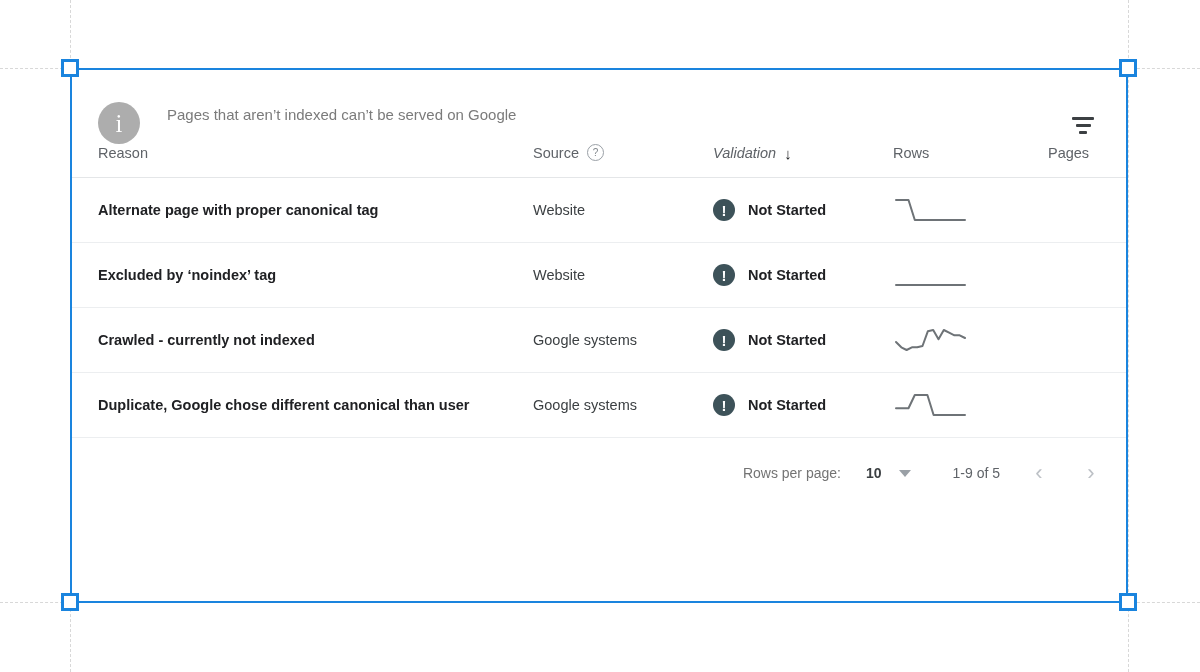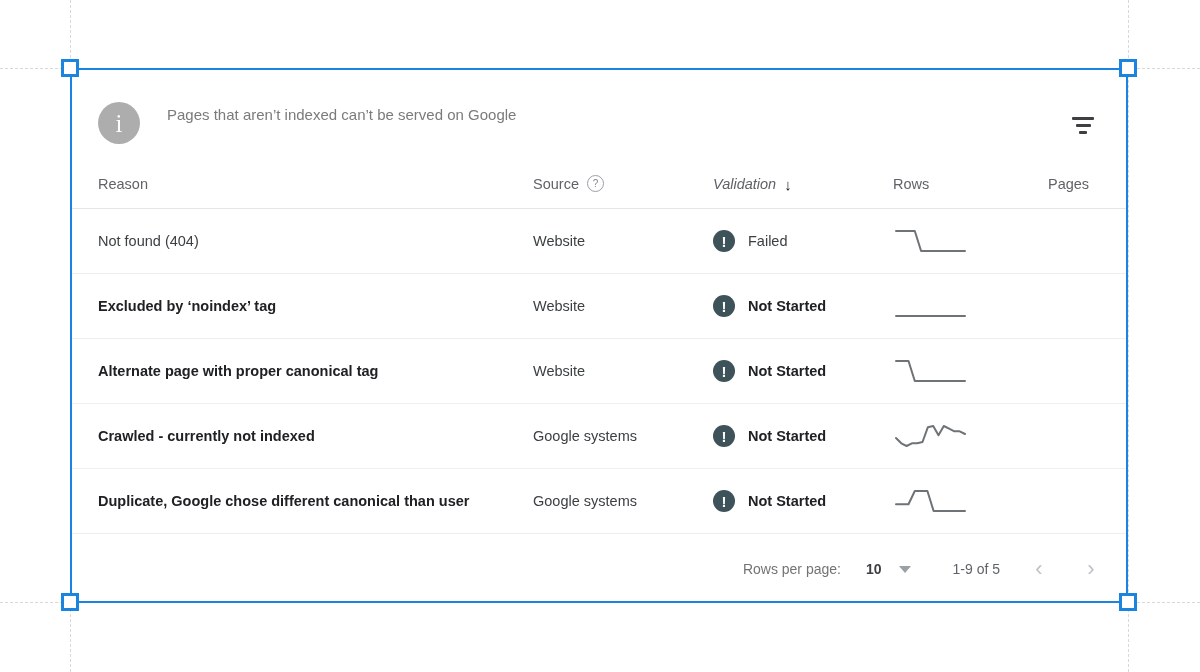--- a/index.html
+++ b/index.html
@@ -55,21 +55,21 @@
     flex:0 0 auto;width:34px;height:34px;margin-top:10px;
     display:flex;flex-direction:column;align-items:center;justify-content:center;
     cursor:pointer;
   }
   .filter-btn span{display:block;background:#3c4043;border-radius:1px;margin:2px 0;}
   .fb1{width:22px;height:3px;}
   .fb2{width:15px;height:3px;}
   .fb3{width:8px;height:3px;}
 
   
-  table#reasons-table{width:100%;border-collapse:collapse;margin-top:31px;table-layout:fixed;}
+  table#reasons-table{width:100%;border-collapse:collapse;table-layout:fixed;}
   #reasons-table th{
     font-weight:400;font-size:14.5px;color:#5f6368;
     text-align:left;padding:0 0 16px 0;vertical-align:bottom;
     border-bottom:1px solid #e4e6e8;
   }
   #reasons-table td{
     font-size:14.5px;color:#202124;
     padding:19px 0;border-bottom:1px solid #eceef0;vertical-align:middle;
   }
   .col-reason{width:435px;padding-left:28px !important;}
@@ -179,64 +179,48 @@
         </th>
         <th class="col-pages">
           <span class="th-inner">
             <span>Pages</span>
           </span>
         </th>
       </tr>
     </thead>
     <tbody id="table-body">
         <tr>
-          <td class="col-reason"><span class="reason-cell visited">Not found (404)</span></td>
+          <td class="col-reason"><span class="reason-cell">Alternate page with proper canonical tag</span></td>
           <td class="col-source"><span class="source-cell">Website</span></td>
           <td class="col-valid">
             <span class="valid-wrap">
               <span class="status-dot" style="background:#3d5259">
                 <span class="bang">!</span>
               </span>
-              <span class="valid-label visited">Failed</span>
-            </span>
-          </td>
-          <td class="col-trend"><span><svg class="spark" width="75" height="26" viewBox="0 0 75 26">
-                <polyline points="3.0,3.0 9.3,3.0 15.5,3.0 21.8,3.0 28.1,23.0 34.4,23.0 40.6,23.0 46.9,23.0 53.2,23.0 59.5,23.0 65.7,23.0 72.0,23.0" fill="none" stroke="#6e7377" stroke-width="2" stroke-linejoin="round" stroke-linecap="round"></polyline>
+              <span class="valid-label">Not Started</span>
+            </span>
+          </td>
+          <td class="col-trend"><span><svg class="spark" width="75" height="26" viewBox="0 0 75 26">
+                <polyline points="3.0,3.0 9.3,3.0 15.5,3.0 21.8,23.0 28.1,23.0 34.4,23.0 40.6,23.0 46.9,23.0 53.2,23.0 59.5,23.0 65.7,23.0 72.0,23.0" fill="none" stroke="#6e7377" stroke-width="2" stroke-linejoin="round" stroke-linecap="round"></polyline>
               </svg></span></td>
           <td class="col-pages"></td>
         </tr>
         <tr>
           <td class="col-reason"><span class="reason-cell">Excluded by ‘noindex’ tag</span></td>
           <td class="col-source"><span class="source-cell">Website</span></td>
           <td class="col-valid">
             <span class="valid-wrap">
               <span class="status-dot" style="background:#3d5259">
                 <span class="bang">!</span>
               </span>
               <span class="valid-label">Not Started</span>
             </span>
           </td>
           <td class="col-trend"><span><svg class="spark" width="75" height="26" viewBox="0 0 75 26">
                 <polyline points="3.0,23.0 9.3,23.0 15.5,23.0 21.8,23.0 28.1,23.0 34.4,23.0 40.6,23.0 46.9,23.0 53.2,23.0 59.5,23.0 65.7,23.0 72.0,23.0" fill="none" stroke="#6e7377" stroke-width="2" stroke-linejoin="round" stroke-linecap="round"></polyline>
-              </svg></span></td>
-          <td class="col-pages"></td>
-        </tr>
-        <tr>
-          <td class="col-reason"><span class="reason-cell">Alternate page with proper canonical tag</span></td>
-          <td class="col-source"><span class="source-cell">Website</span></td>
-          <td class="col-valid">
-            <span class="valid-wrap">
-              <span class="status-dot" style="background:#3d5259">
-                <span class="bang">!</span>
-              </span>
-              <span class="valid-label">Not Started</span>
-            </span>
-          </td>
-          <td class="col-trend"><span><svg class="spark" width="75" height="26" viewBox="0 0 75 26">
-                <polyline points="3.0,3.0 9.3,3.0 15.5,3.0 21.8,23.0 28.1,23.0 34.4,23.0 40.6,23.0 46.9,23.0 53.2,23.0 59.5,23.0 65.7,23.0 72.0,23.0" fill="none" stroke="#6e7377" stroke-width="2" stroke-linejoin="round" stroke-linecap="round"></polyline>
               </svg></span></td>
           <td class="col-pages"></td>
         </tr>
         <tr>
           <td class="col-reason"><span class="reason-cell">Crawled - currently not indexed</span></td>
           <td class="col-source"><span class="source-cell">Google systems</span></td>
           <td class="col-valid">
             <span class="valid-wrap">
               <span class="status-dot" style="background:#3d5259">
                 <span class="bang">!</span>

